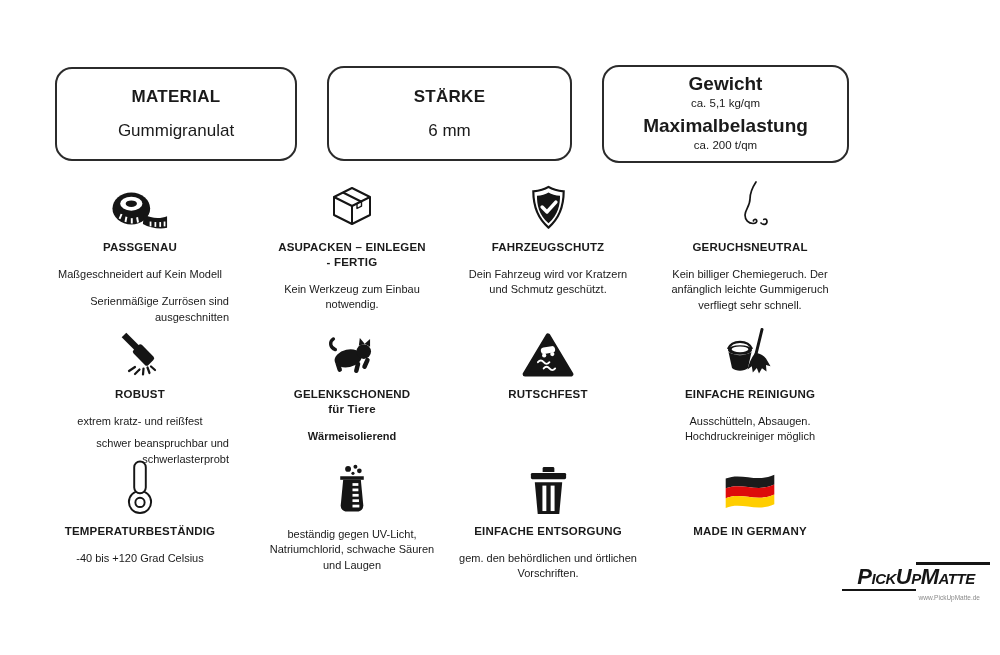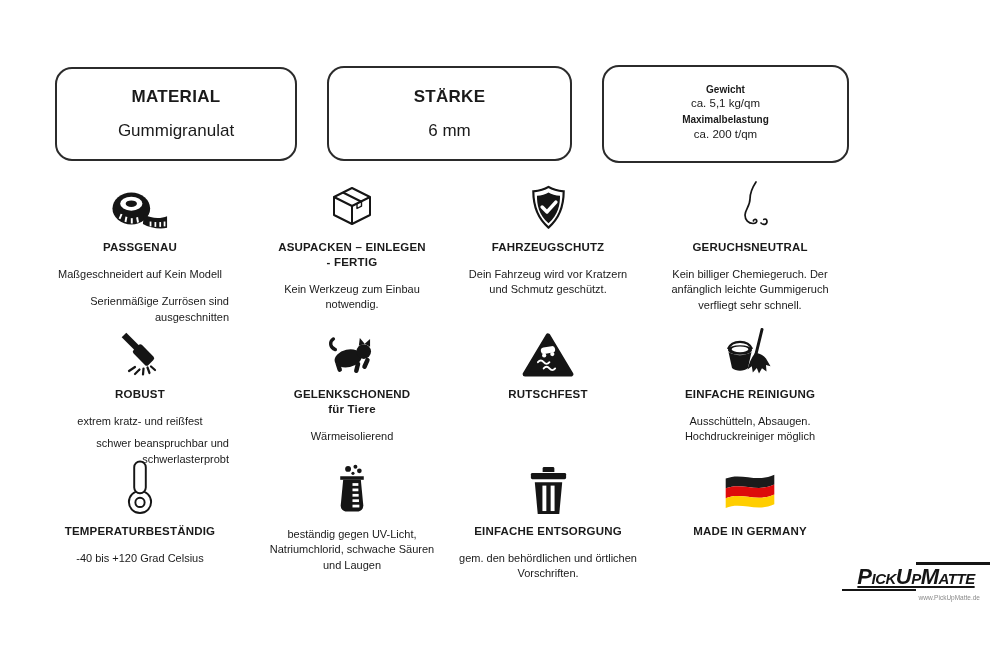--- a/index.html
+++ b/index.html
@@ -16,59 +16,58 @@
     position:absolute;
     border:2px solid #2b2b2b;
     border-radius:17px;
     display:flex;flex-direction:column;
     align-items:center;justify-content:center;
     text-align:center;
     background:#fff;
   }
   .hbox-title{font-weight:bold;font-size:17px;letter-spacing:.3px;}
   .hbox-value{font-size:17px;margin-top:14px;}
-  .hbox3 .hb3-title{font-weight:bold;font-size:10px;line-height:1.25;}
+  .hbox3 .hb3-title{font-weight:bold;font-size:19px;line-height:1.25;}
   .hbox3 .hb3-value{font-size:11.5px;line-height:1.3;margin-bottom:3px;}
   #hbox-1{left:55px;top:67px;width:238px;height:90px;}
   #hbox-2{left:327px;top:66px;width:241px;height:91px;}
   #hbox-3{left:602px;top:65px;width:243px;height:94px;}
   
   .cell{
     position:absolute;width:212px;
     display:flex;flex-direction:column;align-items:center;
     text-align:center;
   }
   .icon-box{height:52px;display:flex;align-items:flex-end;justify-content:center;}
   .f-title{
     font-weight:bold;font-size:11.5px;letter-spacing:.2px;
     margin-top:9px;line-height:1.3;
   }
   .f-title:empty{display:none;margin:0;}
   .f-line{
     font-size:11px;line-height:1.4;margin:12px 0 0 0;
     max-width:178px;
   }
-  .f-line.bold{font-weight:normal;}
+  .f-line.bold{font-weight:bold;}
   .tw150{max-width:150px;}
   .tw120{max-width:120px;}
   
   .c1{left:34px;text-align:right;} .c2{left:246px;} .c3{left:442px;} .c4{left:644px;}
   .r1{top:179px;} .r2{top:326px;} .r3{top:463px;}
   
   .logo{
     position:absolute;left:842px;top:562px;width:148px;
     text-align:center;
   }
   .logo-rule-top{height:2.5px;background:#151515;width:74px;margin:0 0 1px auto;}
   .logo-rule-bottom{height:2.5px;background:#151515;width:74px;margin:1px auto 0 0;}
   .logo-text{
     font-weight:bold;font-style:italic;font-variant:small-caps;
     font-size:22px;letter-spacing:-.5px;color:#151515;line-height:1;
     white-space:nowrap;
-    text-decoration:underline;
   }
   .logo-site{font-size:6.5px;color:#8a8a8a;text-align:right;margin-top:3px;padding-right:10px;}
   svg{display:block;}
 </style>
 </head>
 <body>
 
 <div class="sheet">
 
   <div class="hbox" id="hbox-1">

